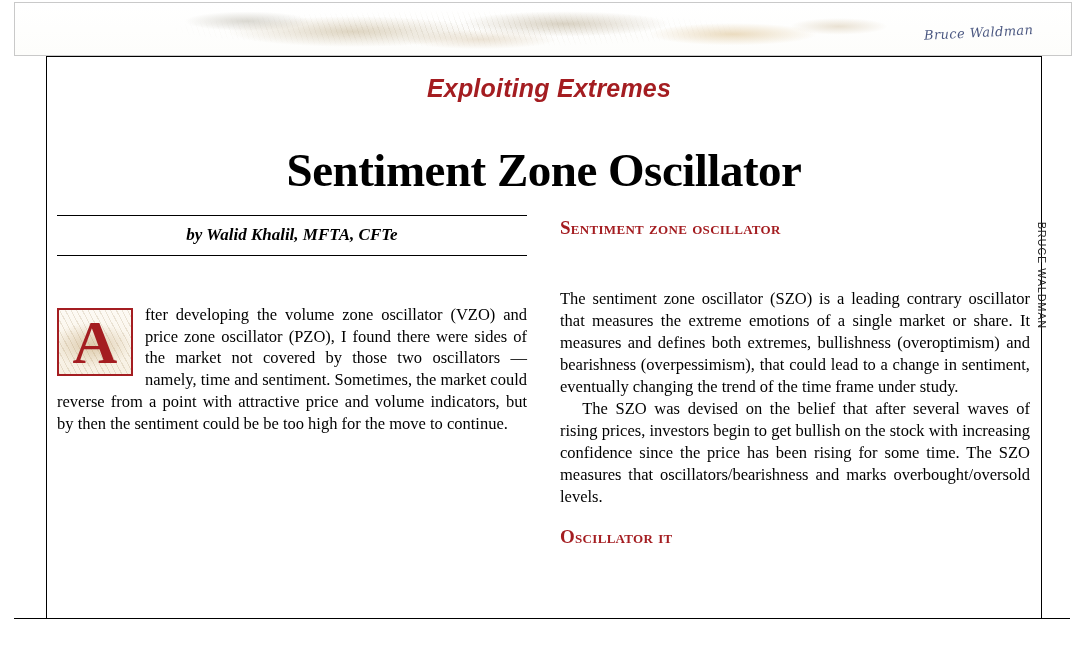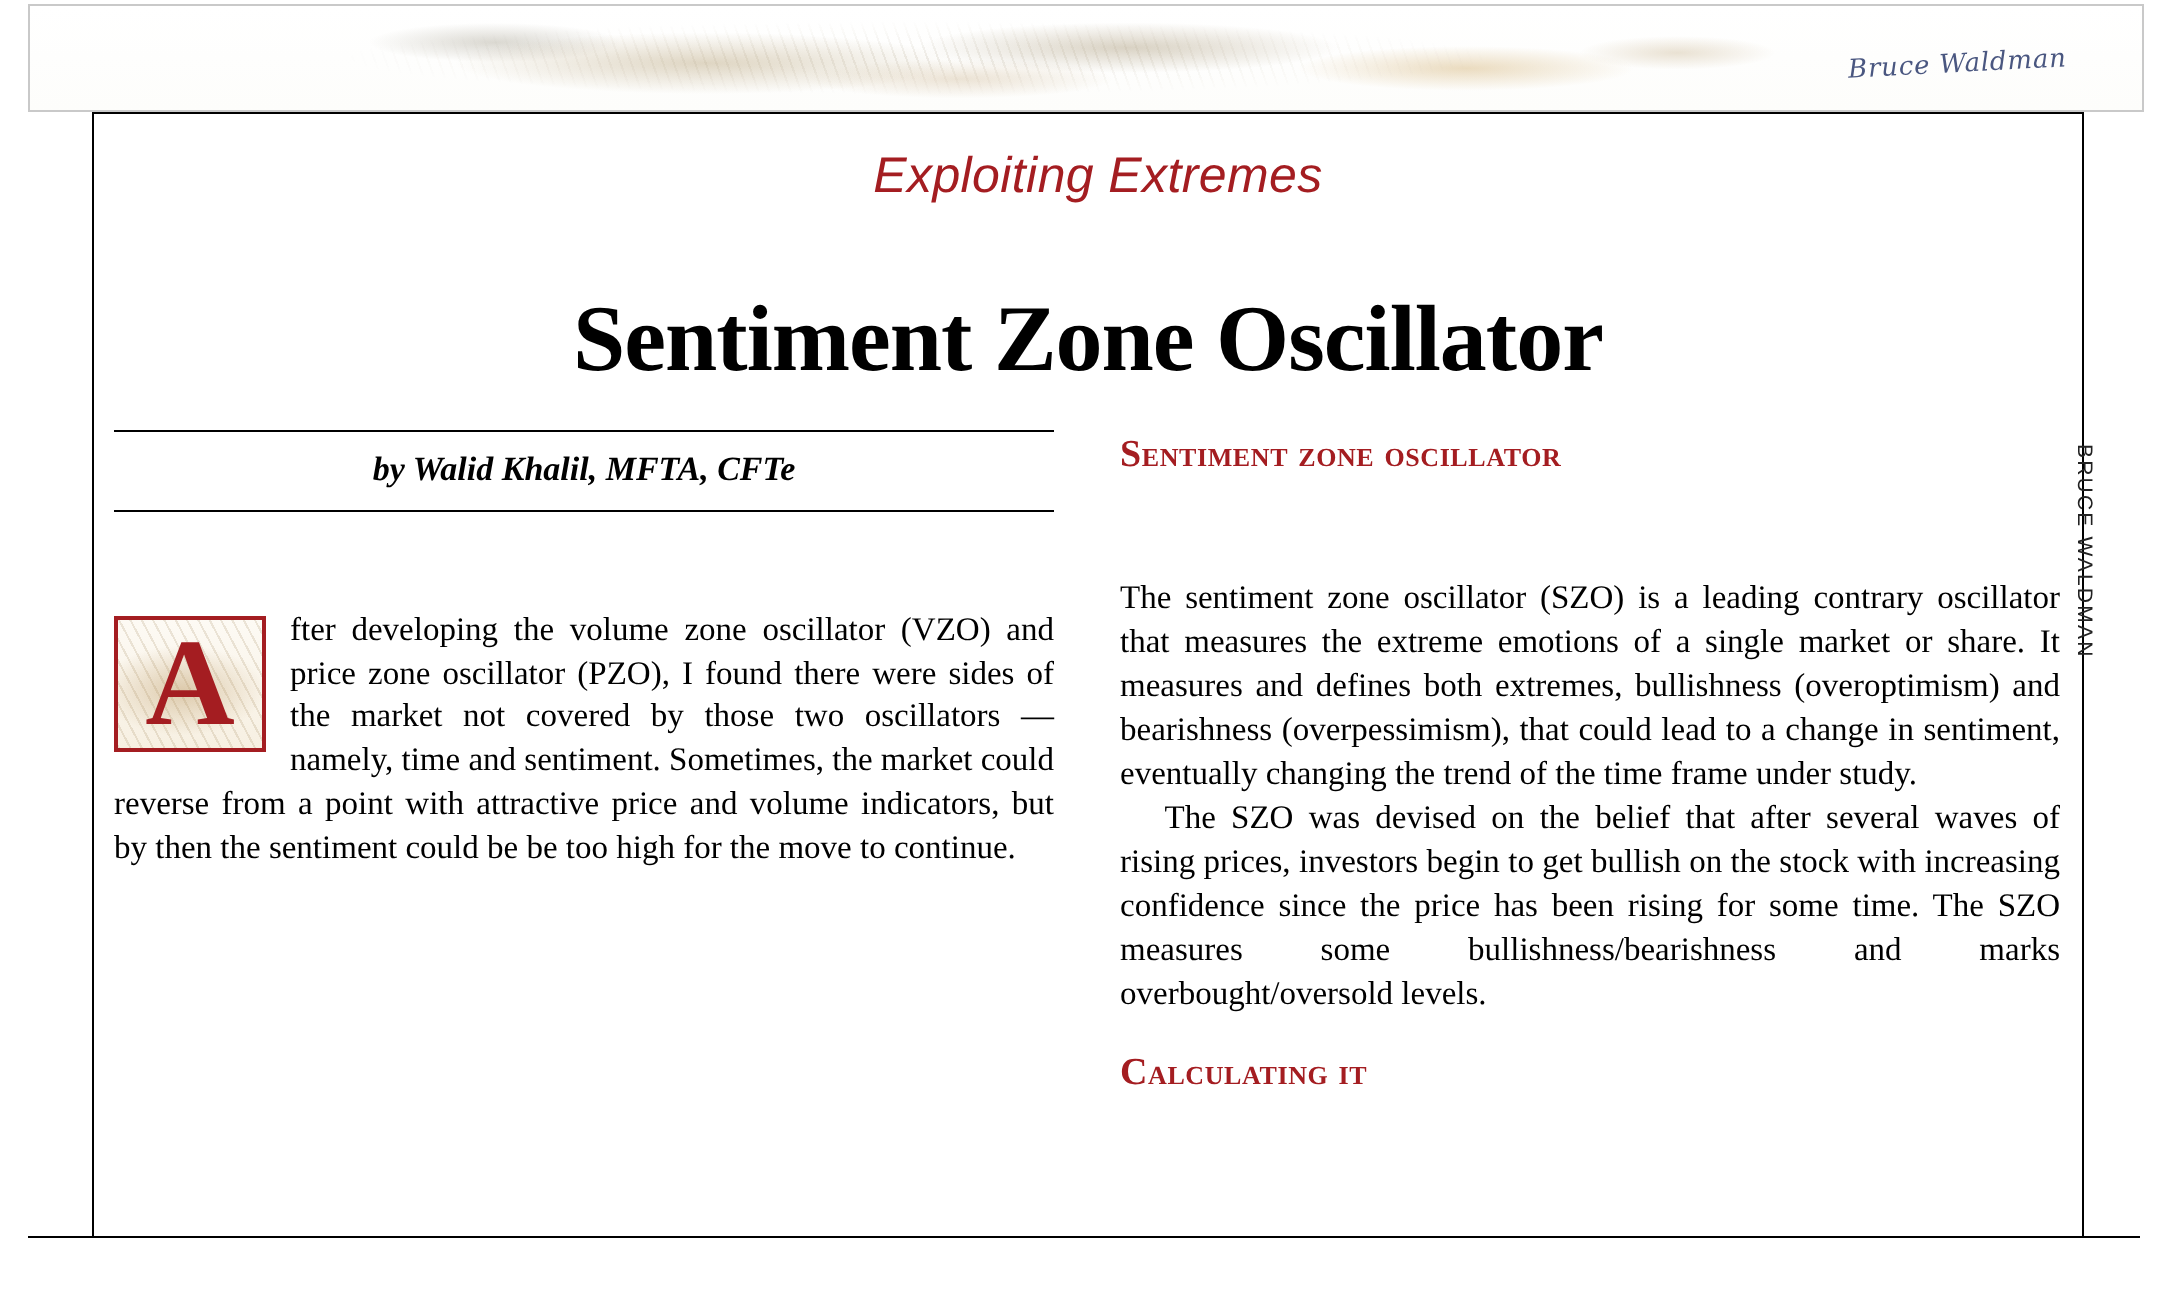--- a/index.html
+++ b/index.html
@@ -93,21 +93,21 @@
 
   
   .kicker {
     position: absolute;
     left: 46px;
     top: 74px;
     width: 1006px;
     text-align: center;
     font-family: "Liberation Sans", sans-serif;
     font-style: italic;
-    font-weight: normal;
+    font-weight: bold;
     font-size: 25px;
     color: #a41d21;
     letter-spacing: .2px;
   }
   .headline {
     position: absolute;
     left: 46px;
     top: 112px;
     width: 996px;
     text-align: center;
@@ -234,23 +234,23 @@
 
   <div class="dropcap-wrap">
     <span class="dropcap">A</span>
     <p class="body first">fter developing the volume zone oscillator (VZO) and price zone oscillator (PZO), I found there were sides of the market not covered by those two oscillators — namely, time and sentiment. Sometimes, the market could reverse from a point with attractive price and volume indicators, but by then the sentiment could be be too high for the move to continue.</p>
   </div>
 </div>
 
 <div class="col col-right">
   <h2 class="subhead">Sentiment zone oscillator</h2>
   <p class="body first">The sentiment zone oscillator (SZO) is a leading contrary oscillator that measures the extreme emotions of a single market or share. It measures and defines both extremes, bullishness (overoptimism) and bearishness (overpessimism), that could lead to a change in sentiment, eventually changing the trend of the time frame under study.</p>
-  <p class="body">The SZO was devised on the belief that after several waves of rising prices, investors begin to get bullish on the stock with increasing confidence since the price has been rising for some time. The SZO measures some bullishness/bearishness and marks overbought/oversold levels.</p>
-
-  <h2 class="subhead spaced">Calculating it</h2>
+  <p class="body">The SZO was devised on the belief that after several waves of rising prices, investors begin to get bullish on the stock with increasing confidence since the price has been rising for some time. The SZO measures that oscillators/bearishness and marks overbought/oversold levels.</p>
+
+  <h2 class="subhead spaced">Oscillator it</h2>
 </div>
 
 <div class="credit">BRUCE WALDMAN</div>
 
 <div class="footer">
   <span class="pg">12</span>
   <span>•</span>
   <span>May 2012</span>
   <span>•</span>
   <span class="ital">Technical Analysis of</span>

